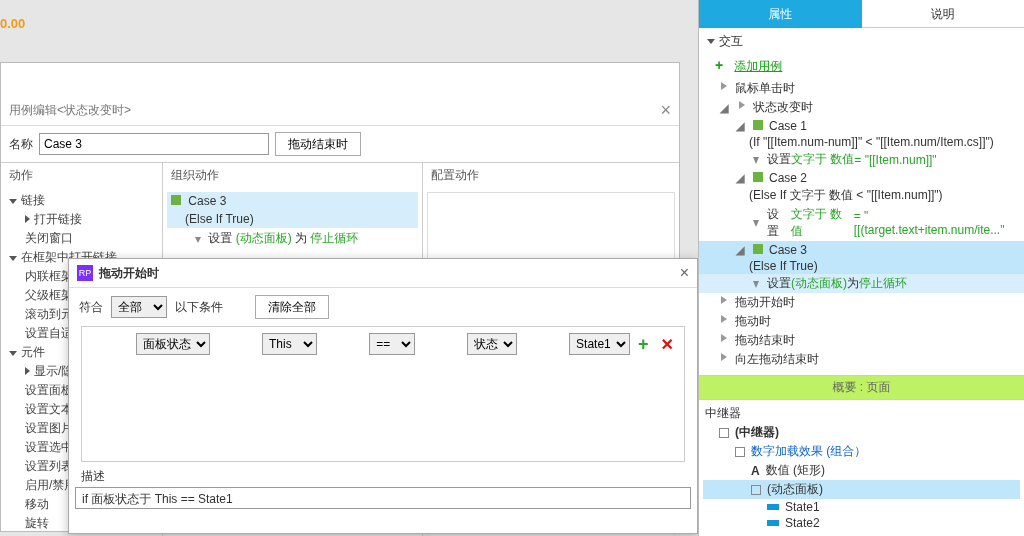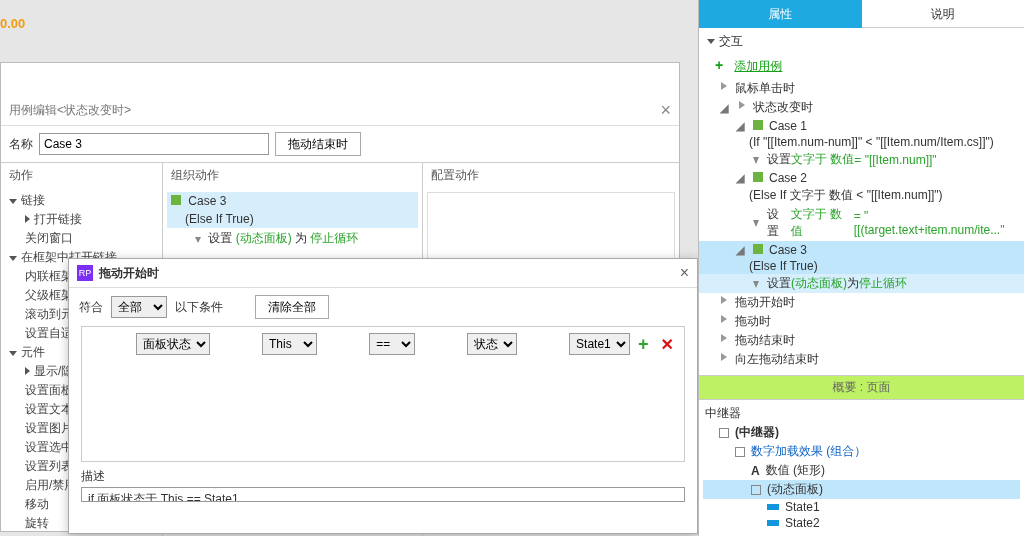--- a/index.html
+++ b/index.html
@@ -179,23 +179,23 @@
   .plus {
     color:#2aa52a; font-size:18px; font-weight:bold; cursor:pointer;
     padding:0 4px;
   }
   .del {
     color:#d11; font-size:16px; font-weight:bold; cursor:pointer;
     padding:0 4px;
   }
   .desc-label { padding: 6px 12px 2px; }
   .desc-box {
-    margin:0 12px 8px;
+    margin:0 6px 8px;
     border:1px solid #999;
-    height:15px;
+    height:22px;
     padding:3px 6px;
     overflow:hidden;
   }
 
   
   .inspector {
     position:absolute;
     right:0; top:0;
     width:326px; height:536px;
     background:#fff;

